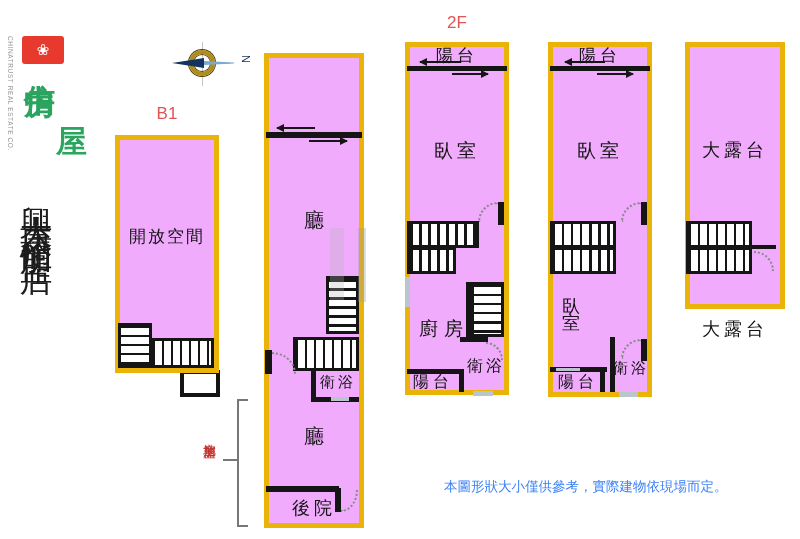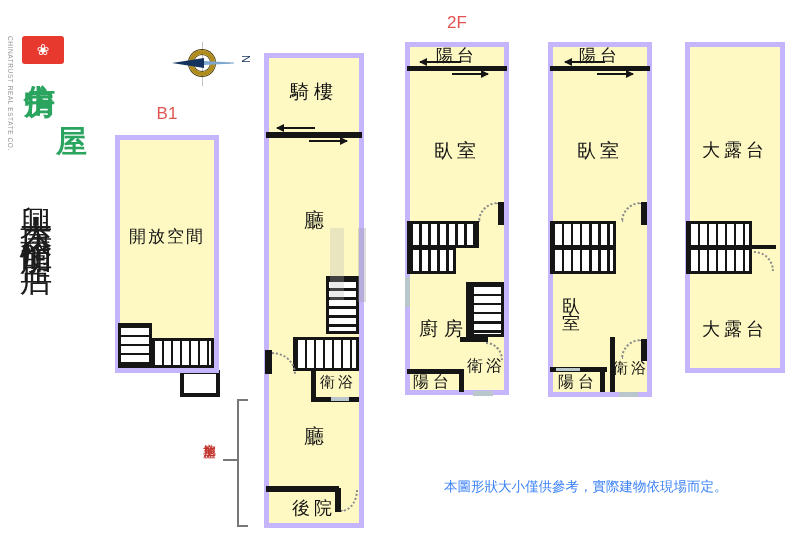--- a/index.html
+++ b/index.html
@@ -1,19 +1,19 @@
 <!DOCTYPE html>
 <html><head>
 <meta charset="utf-8">
 <style>
   html,body{margin:0;padding:0;background:#fff;}
   #canvas{position:relative;width:800px;height:539px;background:#fff;overflow:hidden;
           font-family:"Liberation Serif","DejaVu Serif",serif;color:#151515;}
   .abs{position:absolute;}
-  .plan{position:absolute;background:#fef9c3;border:5px solid #c4b5fd;box-sizing:border-box;}
+  .plan{position:absolute;background:#f0abfc;border:5px solid #eab308;box-sizing:border-box;}
   .plan > *{position:absolute;}
   .wall{background:#151515;position:absolute;}
   .lbl{position:absolute;color:#131313;white-space:nowrap;line-height:1.05;}
   .center{left:0;right:0;text-align:center;}
   .floor-label{position:absolute;color:#e05552;font-family:"Liberation Sans","DejaVu Sans",sans-serif;
                font-size:17px;text-align:center;white-space:nowrap;}
   .st{position:absolute;border:3px solid #151515;background-color:#fff;box-sizing:border-box;}
   .st-v{background-image:repeating-linear-gradient(to right,#151515 0,#151515 2.5px,transparent 2.5px,transparent 9px);}
   .st-h{background-image:repeating-linear-gradient(to bottom,#151515 0,#151515 2.5px,transparent 2.5px,transparent 9px);}
   .arc{position:absolute;box-sizing:border-box;}
@@ -60,21 +60,20 @@
   <div class="floor-label" style="left:405px;top:13px;width:104px;">2F</div>
 
   <div class="abs" style="left:180px;top:370px;width:40px;height:27px;border:4px solid #151515;box-sizing:border-box;background:#fff;"></div>
   <div class="plan" style="left:115px;top:135px;width:104px;height:238px;">
     <div class="lbl center" style="top:88px;font-size:17px;letter-spacing:2px;">開放空間</div>
     <div class="st st-h" style="left:-2px;top:183px;width:34px;height:45px;"></div>
     <div class="st st-v" style="left:30px;top:198px;width:64px;height:30px;"></div>
   </div>
 
   <div class="plan" style="left:264px;top:53px;width:100px;height:475px;">
-    <div class="lbl center" style="top:24px;font-size:19px;letter-spacing:5px;">騎樓</div>
     <div class="wall" style="left:-3px;top:74px;width:96px;height:6px;"></div>
     <div class="door-arrow ar-l" style="left:8px;top:69px;width:38px;"></div>
     <div class="door-arrow ar-r" style="left:40px;top:82px;width:38px;"></div>
     <div class="lbl center" style="top:152px;font-size:20px;">廳</div>
     <div class="st st-h" style="left:57px;top:218px;width:33px;height:58px;"></div>
     <div class="st st-v" style="left:24px;top:279px;width:66px;height:34px;"></div>
     <div class="leaf" style="left:-4px;top:292px;width:7px;height:24px;"></div>
     <div class="arc arc-tr" style="left:3px;top:294px;width:24px;height:22px;"></div>
     <div style="left:42px;top:313px;width:48px;height:31px;border-left:5px solid #151515;border-bottom:5px solid #151515;box-sizing:border-box;">
       <div class="lbl" style="left:4px;top:4px;font-size:15px;letter-spacing:3px;">衛浴</div>
@@ -134,21 +133,21 @@
     <div class="leaf" style="left:88px;top:292px;width:6px;height:22px;"></div>
     <div class="arc arc-tl" style="left:68px;top:292px;width:20px;height:20px;"></div>
     <div class="lbl" style="left:60px;top:314px;font-size:15px;letter-spacing:3px;">衛浴</div>
     <div class="wall" style="left:-3px;top:320px;width:57px;height:5px;"></div>
     <div class="win" style="left:3px;top:321px;width:24px;height:3px;"></div>
     <div class="wall" style="left:47px;top:320px;width:5px;height:25px;"></div>
     <div class="lbl" style="left:5px;top:327px;font-size:16px;letter-spacing:4px;">陽台</div>
     <div class="win" style="left:66px;top:345px;width:19px;height:5px;"></div>
   </div>
 
-  <div class="plan" style="left:685px;top:42px;width:100px;height:331px;">
+  <div class="plan" style="left:685px;top:42px;width:100px;height:267px;">
     <div class="lbl center" style="top:94px;font-size:18px;letter-spacing:4px;">大露台</div>
     <div class="st st-v" style="left:-4px;top:174px;width:66px;height:27px;"></div>
     <div class="st st-v" style="left:-4px;top:200px;width:66px;height:27px;"></div>
     <div class="wall" style="left:62px;top:198px;width:24px;height:4px;"></div>
     <div class="arc arc-tr" style="left:64px;top:204px;width:20px;height:20px;"></div>
     <div class="lbl center" style="top:273px;font-size:18px;letter-spacing:4px;">大露台</div>
   </div>
 
   <div class="abs" style="left:444px;top:478px;font-size:13.5px;color:#3b82f6;">本圖形狀大小僅供參考，實際建物依現場而定。</div>
 

